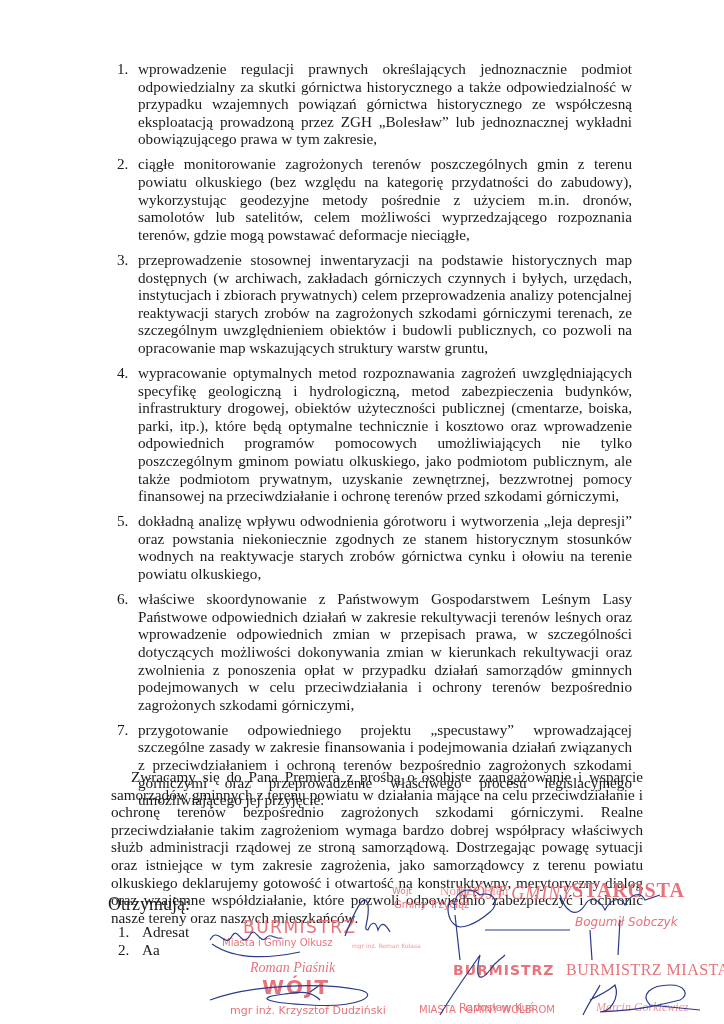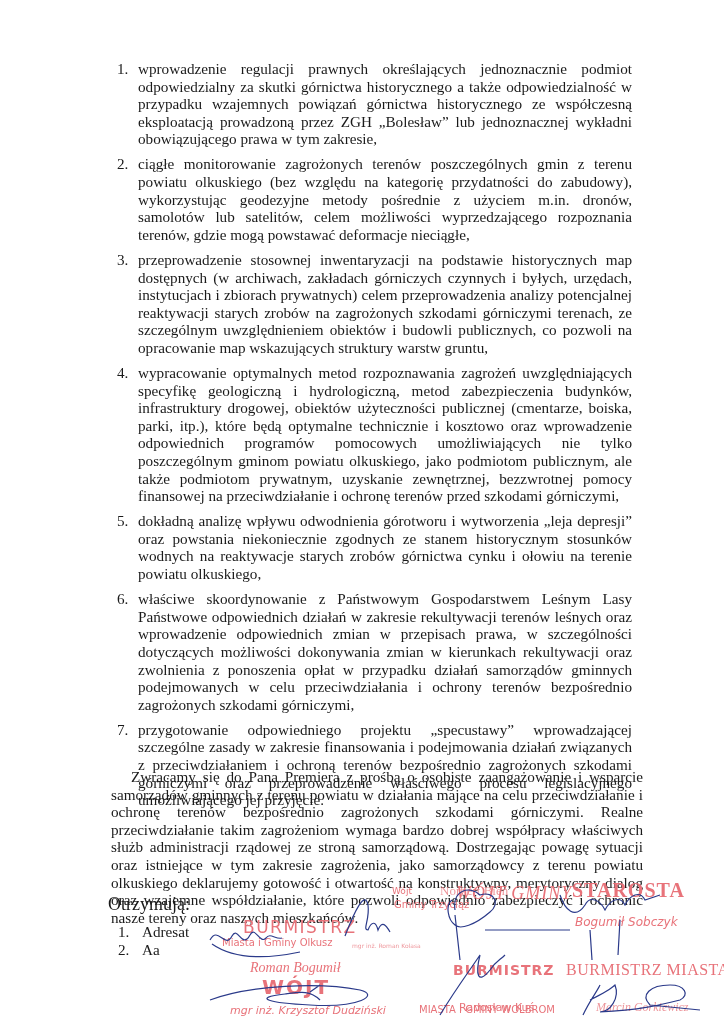--- a/index.html
+++ b/index.html
@@ -61,23 +61,23 @@
   <p class="closing">Zwracamy się do Pana Premiera z prośbą o osobiste zaangażowanie i wsparcie samorządów gminnych z terenu powiatu w działania mające na celu przeciwdziałanie i ochronę terenów bezpośrednio zagrożonych szkodami górniczymi. Realne przeciwdziałanie takim zagrożeniom wymaga bardzo dobrej współpracy właściwych służb administracji rządowej ze stroną samorządową. Dostrzegając powagę sytuacji oraz istniejące w tym zakresie zagrożenia, jako samorządowcy z terenu powiatu olkuskiego deklarujemy gotowość i otwartość na konstruktywny, merytoryczny dialog oraz wzajemne współdziałanie, które pozwoli odpowiednio zabezpieczyć i ochronić nasze tereny oraz naszych mieszkańców.</p>
 
   <div class="recipients-label">Otrzymują:</div>
   <ol class="recipients">
     <li><span class="num">1.</span><span>Adresat</span></li>
     <li><span class="num">2.</span><span>Aa</span></li>
   </ol>
 
   <div class="stamp" style="left:243px;top:917px;font-size:17px;letter-spacing:1.5px;">BURMISTRZ</div>
   <div class="stamp" style="left:222px;top:937px;font-size:10px;">Miasta i Gminy Olkusz</div>
-  <div class="stamp serif" style="left:250px;top:960px;font-size:14px;font-style:italic;">Roman Bogumił</div>
+  <div class="stamp serif" style="left:250px;top:960px;font-size:14px;font-style:italic;">Roman Piaśnik</div>
   <div class="stamp" style="left:262px;top:975px;font-size:20px;font-weight:bold;letter-spacing:2px;">WÓJT</div>
-  <div class="stamp" style="left:230px;top:1004px;font-size:11px;font-style:italic;">mgr inż. Krzysztof Dudziński</div>
+  <div class="stamp" style="left:230px;top:1004px;font-size:11px;">mgr inż. Krzysztof Dudziński</div>
 
   <div class="stamp" style="left:392px;top:886px;font-size:9px;">Wójt</div>
   <div class="stamp" style="left:394px;top:899px;font-size:10px;">Gminy Trzyciąż</div>
   <div class="stamp faint" style="left:352px;top:942px;font-size:6px;">mgr inż. Roman Kolasa</div>
 
   <div class="stamp serif" style="left:456px;top:883px;font-size:18px;letter-spacing:1px;font-style:italic;">WÓJT GMINY</div>
   <div class="stamp serif faint" style="left:440px;top:883px;font-size:13px;">Norbert Bień</div>
 
   <div class="stamp" style="left:453px;top:962px;font-size:14px;font-weight:bold;letter-spacing:1px;">BURMISTRZ</div>
   <div class="stamp" style="left:419px;top:1004px;font-size:10px;">MIASTA I GMINY WOLBROM</div>

